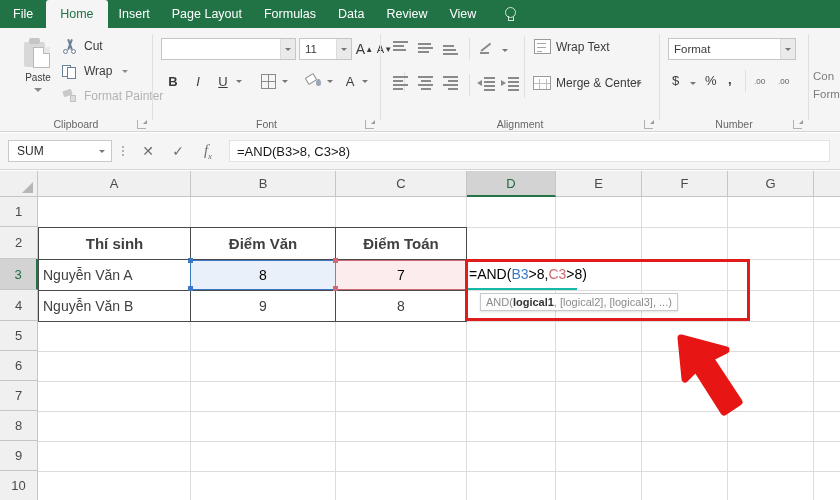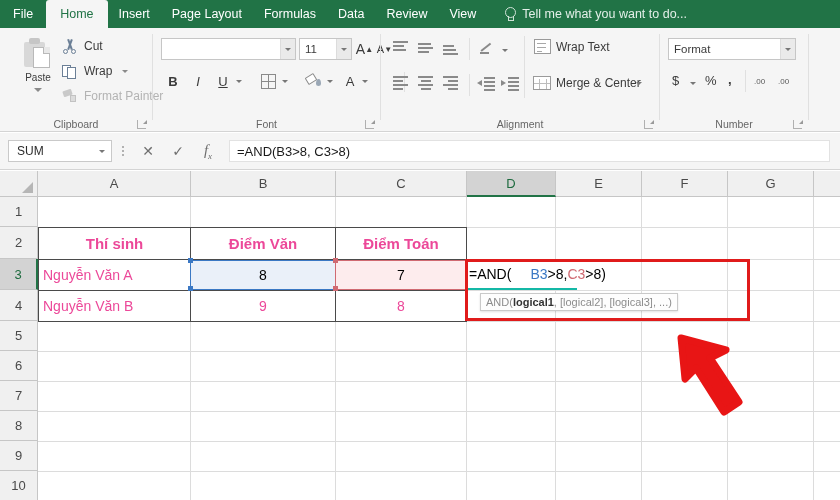--- a/index.html
+++ b/index.html
@@ -267,21 +267,21 @@
     background: #f0f0f0; border-right: 1px solid #c6c6c6; border-bottom: 1px solid #c6c6c6;
     display: flex; align-items: center; justify-content: center;
     font-size: 13px; color: #4a4a4a; cursor: default;
   }
   .rowhdr.sel { background: #d3d3d3; color: #1e6b3f; border-right: 2px solid #217346; }
   .gl-v { position: absolute; width: 1px; background: #dcdcdc; }
   .gl-h { position: absolute; height: 1px; background: #dcdcdc; }
 
   .cell {
     position: absolute; display: flex; align-items: center;
-    font-size: 14px; color: #ec4899; white-space: nowrap;
+    font-size: 14px; color: #404040; white-space: nowrap;
   }
   .cell.bordered { border: 1px solid #4a4a4a; background: #fff; }
   .cell.hdrcell { justify-content: center; font-weight: bold; font-size: 15px; }
   .cell.left { justify-content: flex-start; padding-left: 4px; }
   .cell.ctr { justify-content: center; }
 
   
   .ref-blue {
     position: absolute; border: 1.6px solid #3b78c4; background: #eaf0f9;
     display:flex; align-items:center; justify-content:center;
@@ -300,21 +300,21 @@
   .editcell {
     position: absolute; background: #fff;
     display: flex; align-items: center;
     font-size: 14px; color: #000; padding-left: 2px;
     border-bottom: 2px solid #14b8a6;
   }
   .caret-txt {
     display: inline-block; width: 1px; height: 15px; background: #000;
     margin: 0 0px; vertical-align: middle;
   }
-  .tk-b { color: #3b78c4; margin-left: 19px; }
+  .tk-b { color: #3b78c4; }
   .tk-r { color: #d06a72; text-align: center; }
 
   .tooltip {
     position: absolute; background: #fdfdfd; border: 1px solid #c9c9c9;
     font-size: 11px; color: #5c5c5c; padding: 2px 5px; white-space: nowrap;
     box-shadow: 0 1px 2px rgba(0,0,0,.12);
   }
   .tooltip b { color: #333; }
   .tooltip .lt { color: #8c8c8c; }
 
@@ -333,21 +333,20 @@
     <div class="tab first">File</div>
     <div class="tab active">Home</div>
     <div class="tab">Insert</div>
     <div class="tab">Page Layout</div>
     <div class="tab">Formulas</div>
     <div class="tab">Data</div>
     <div class="tab">Review</div>
     <div class="tab">View</div>
     <div class="tellme">
       <span class="bulb"></span>
-      <span>Tell me what you want to do...</span>
     </div>
   </div>
 
   <div class="ribbon">
 
     <div class="group" id="g-clipboard">
       <div class="paste-btn">
         <div class="paste-ico">
           <div class="clipbd"></div>
             <div class="sheet"></div>
@@ -543,20 +542,24 @@
         <span class="dec-ico" style="position:relative;">.00</span>
       </div>
       <div class="fbtn" style="left:118px; top:44px; width:22px; height:20px;">
         <span class="dec-ico" style="position:relative;">.00</span>
       </div>
       <div class="group-label">Number</div>
       <div class="dlg" style="right:6px;"></div>
     </div>
     <div class="group-sep" style="left:808px;"></div>
 
+    <div class="group" id="g-styles">
+      <div class="cf-text" style="top:42px;">Con</div>
+      <div class="cf-text" style="top:60px;">Form</div>
+    </div>
   </div>
 
   <div class="fbar">
     <div class="namebox">
       <span class="nbv">SUM</span>
       <span class="nbd">
           <i class="ddtri"></i>
         </span>
     </div>
     <div class="vdots">

